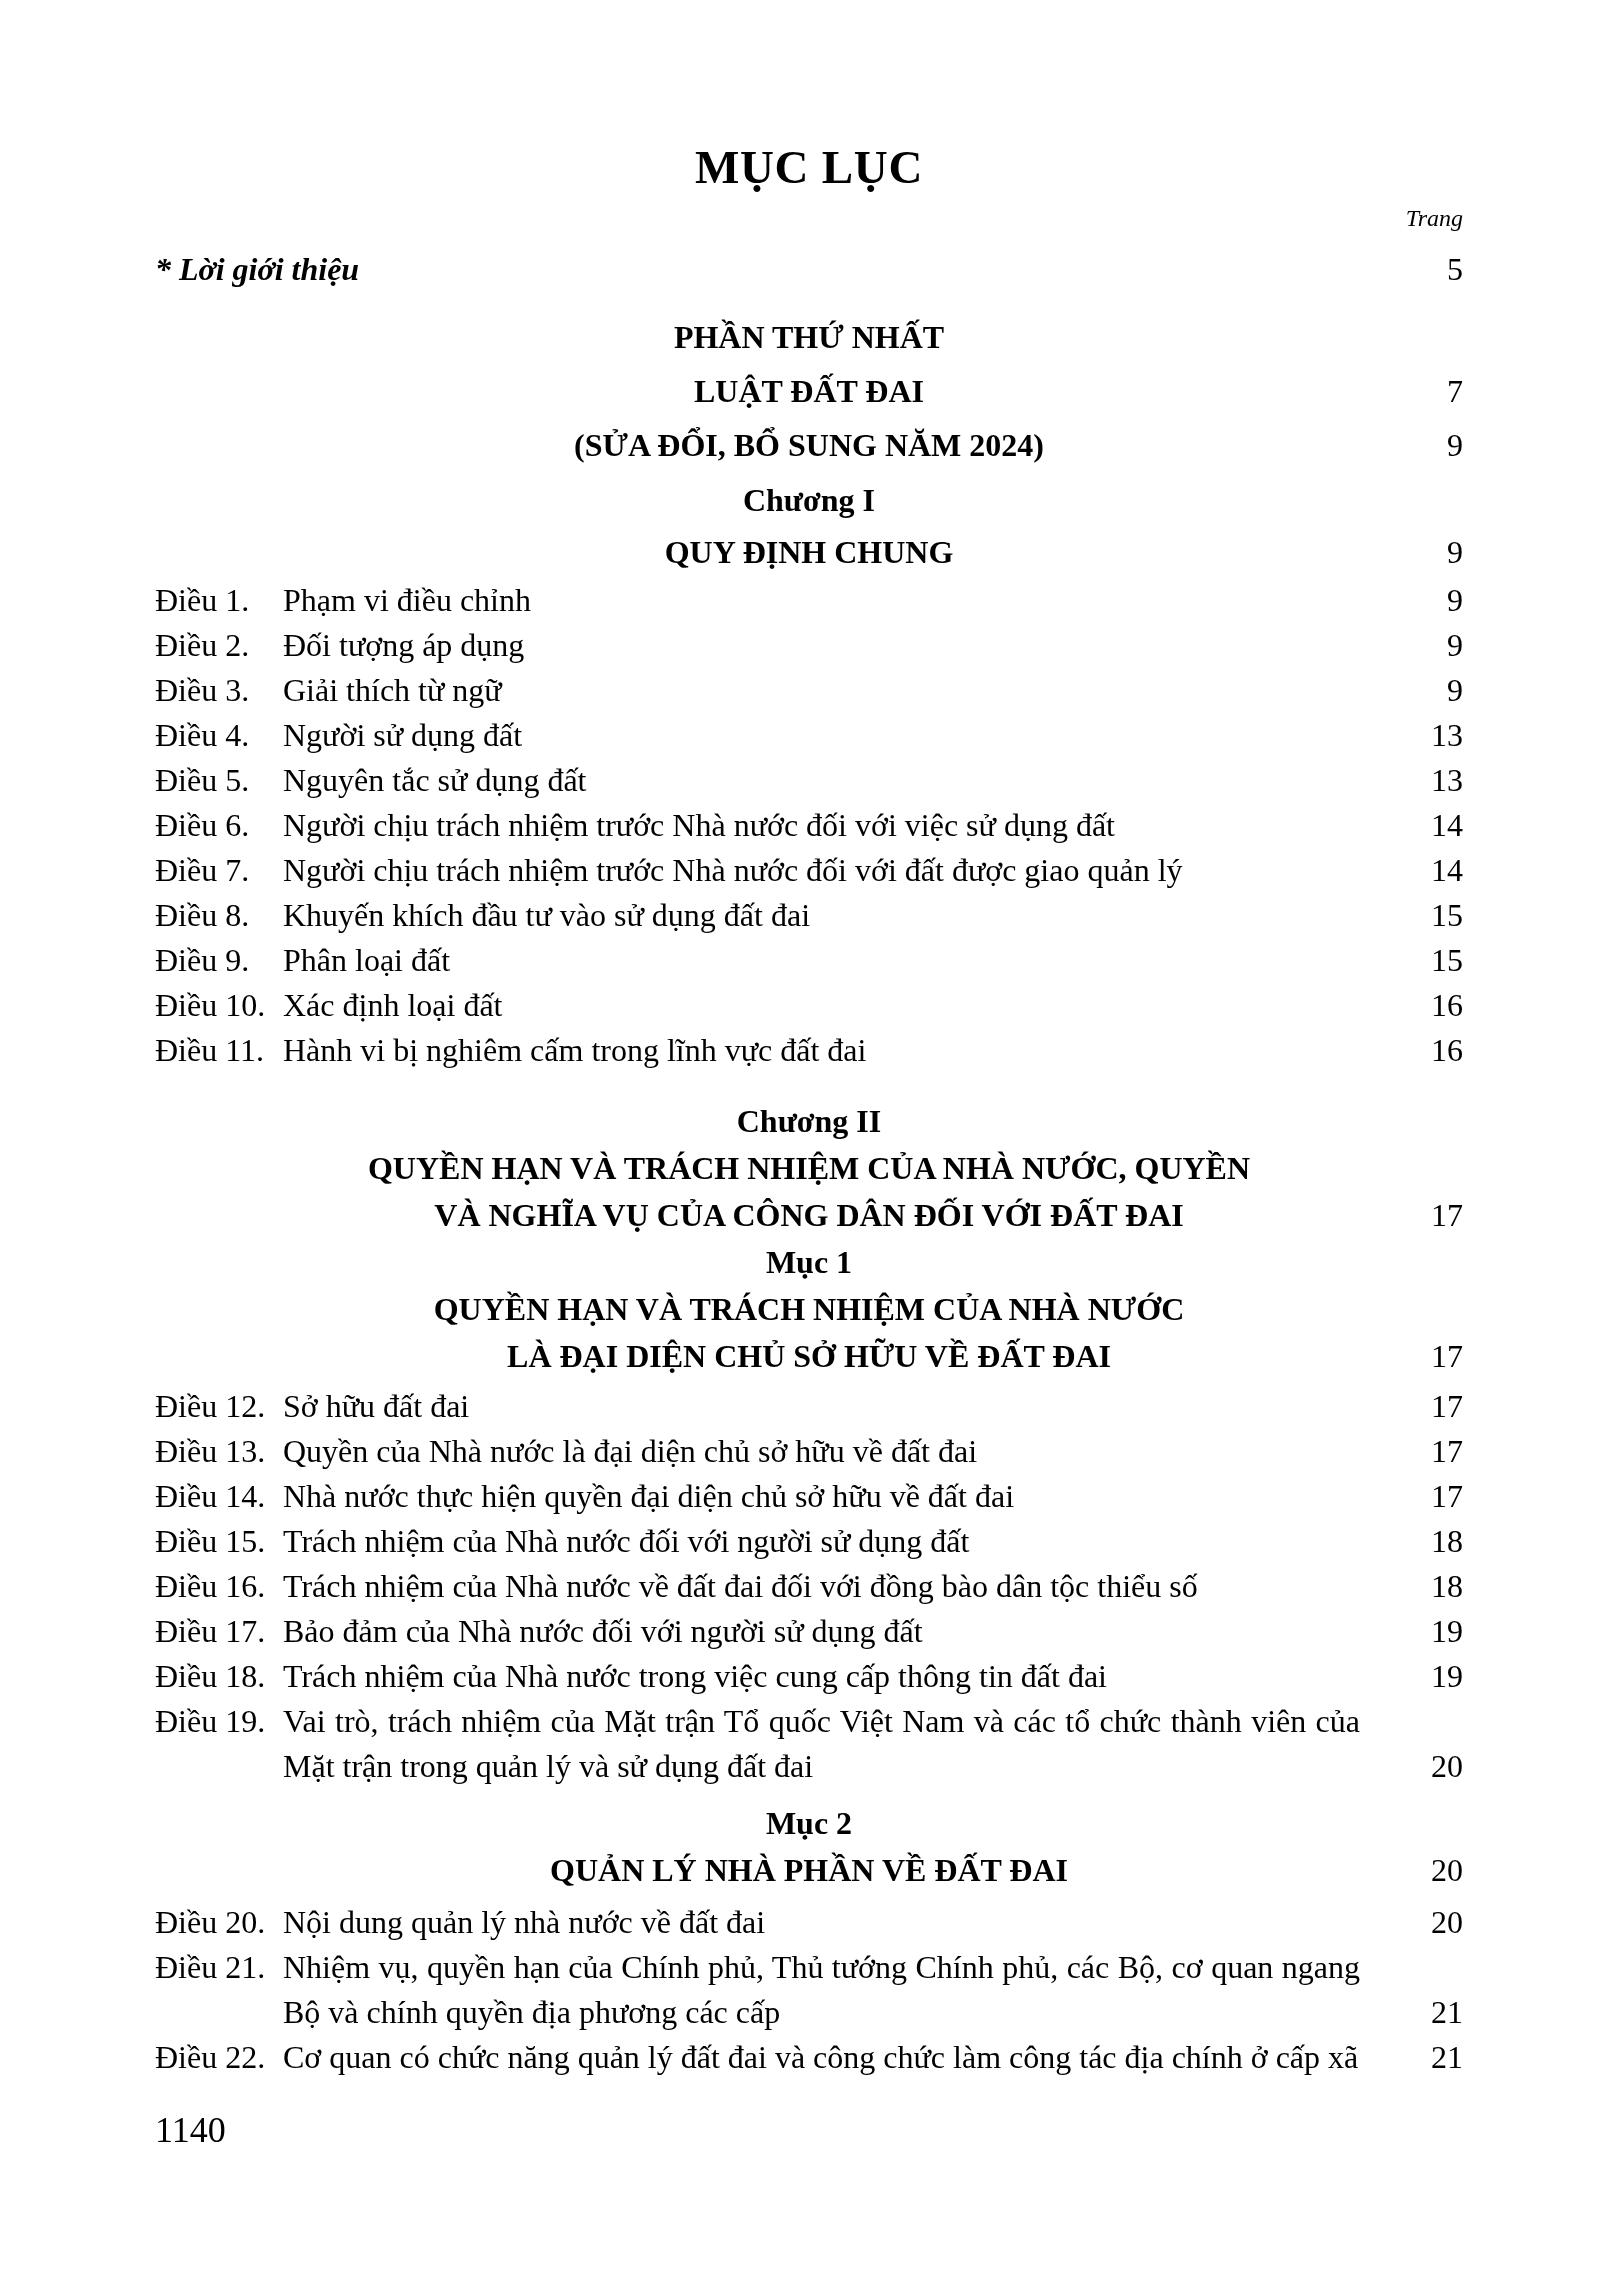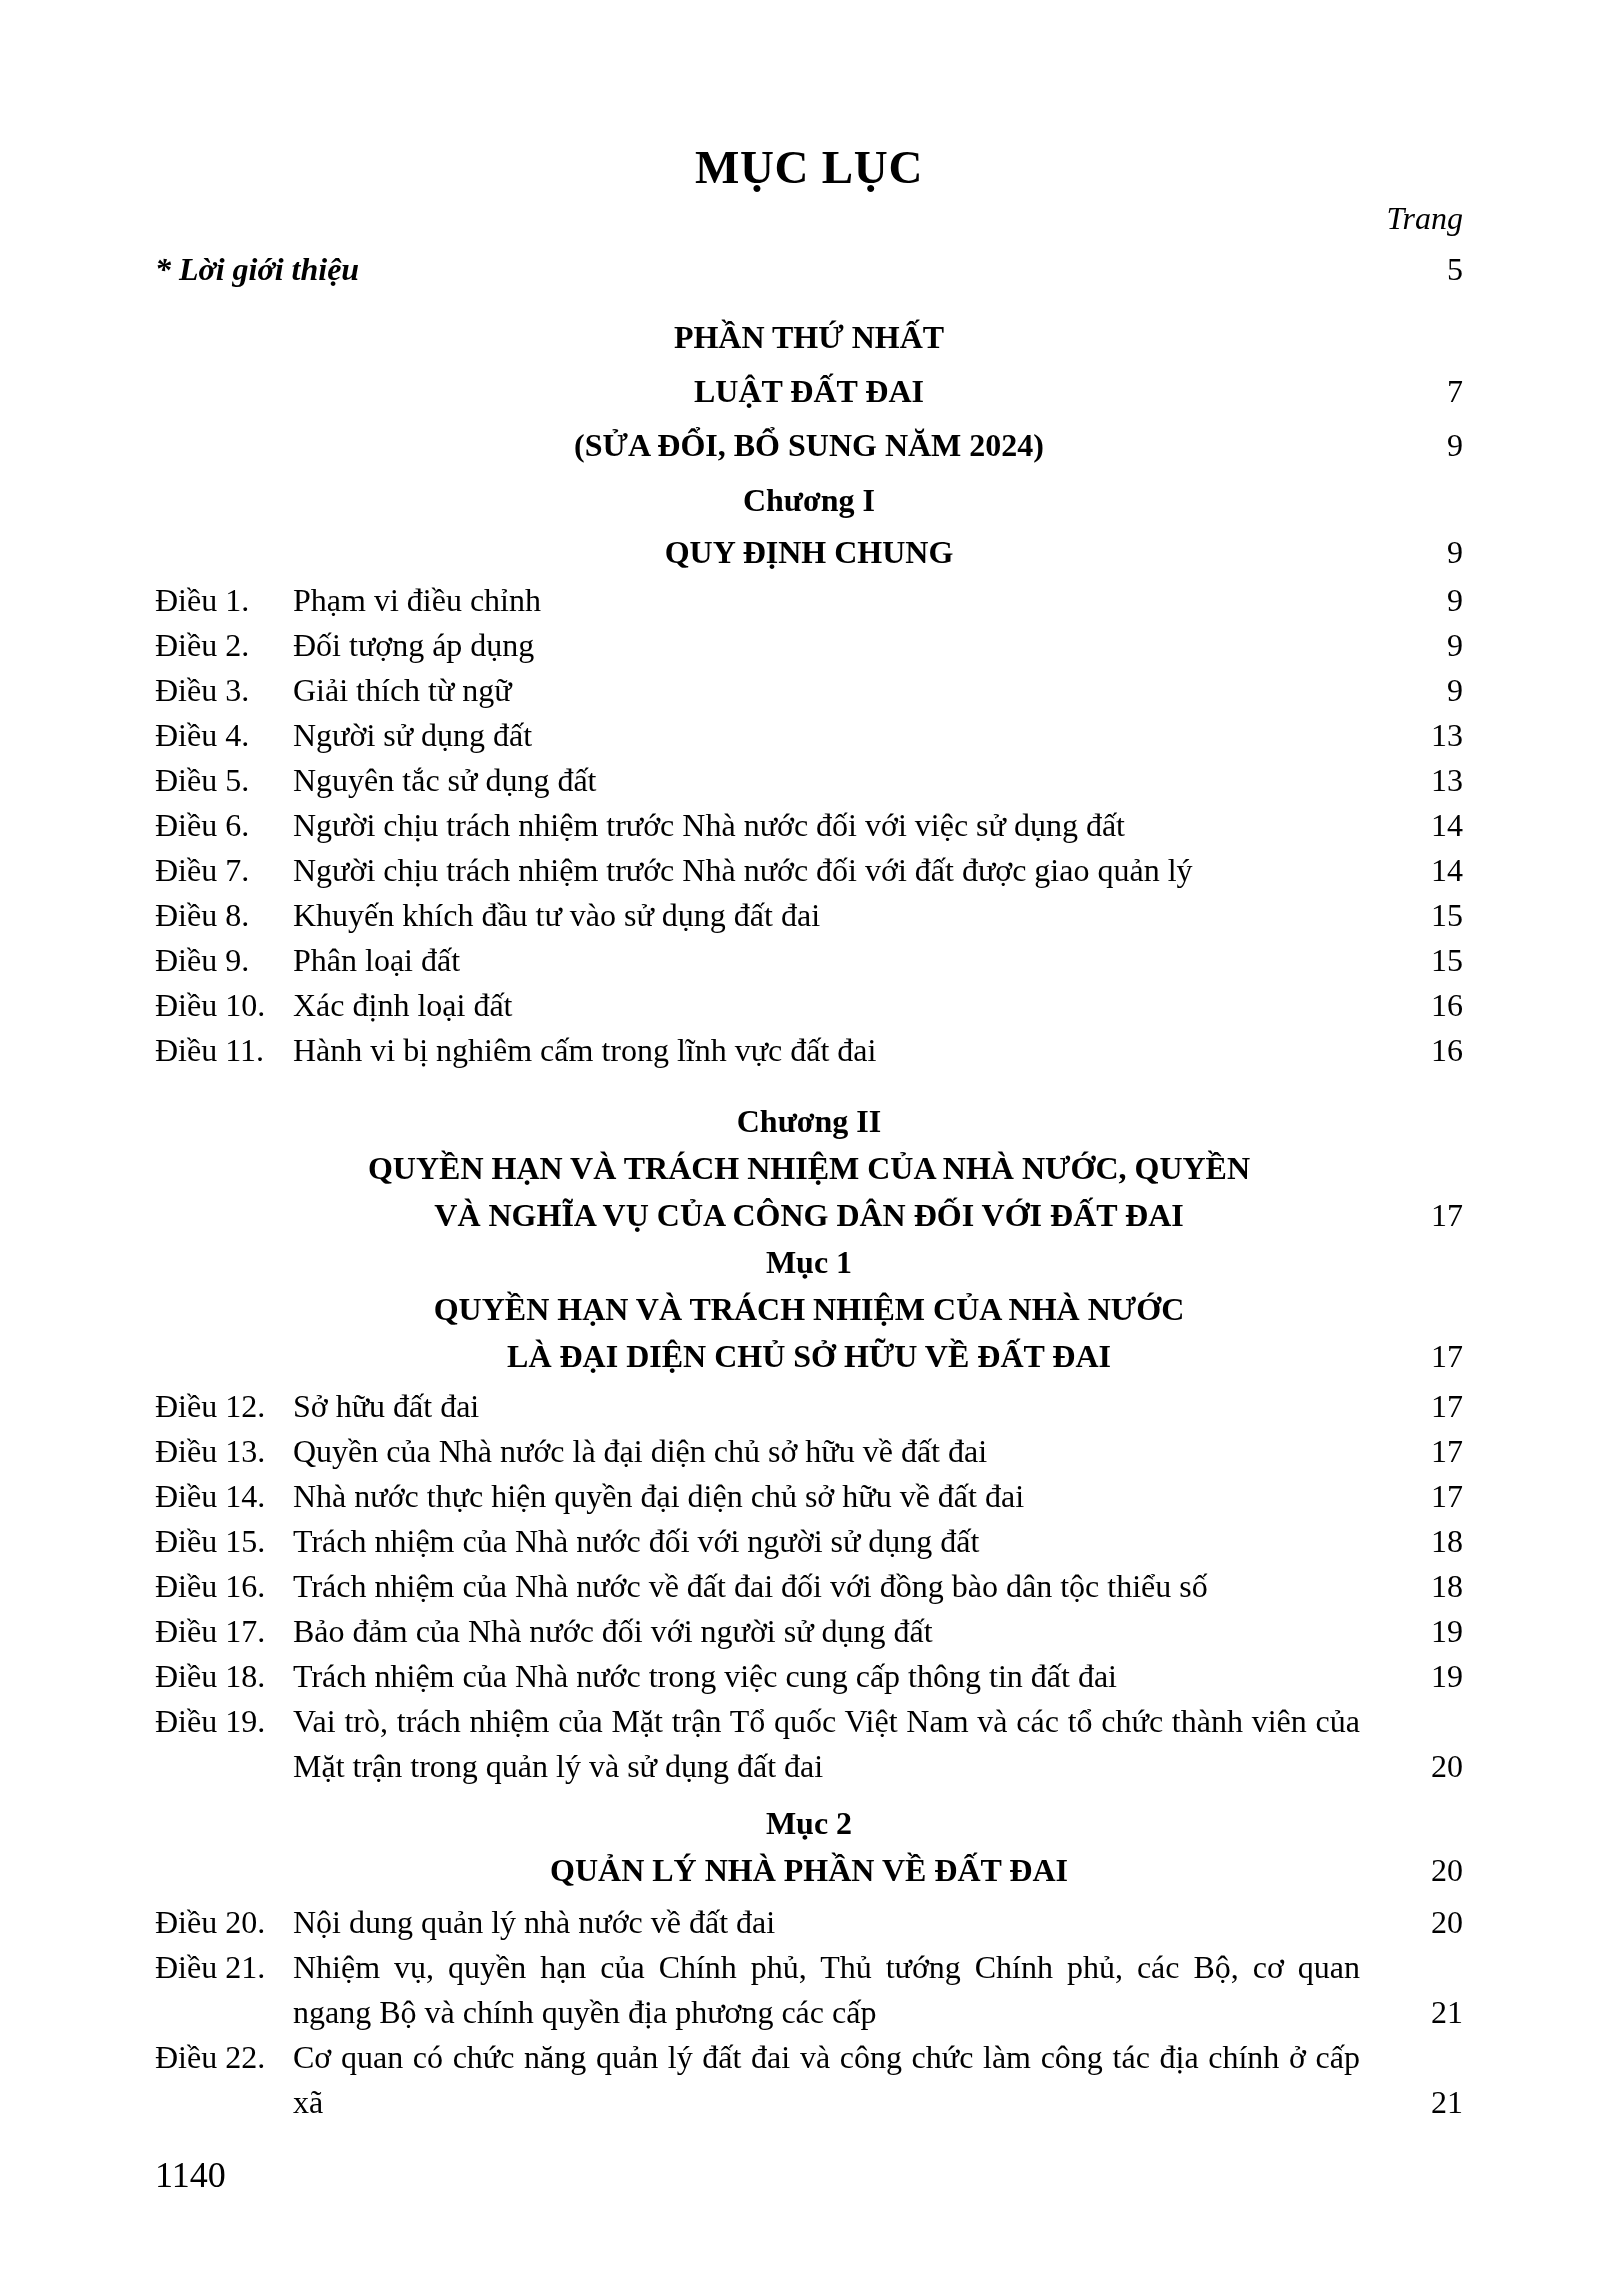--- a/index.html
+++ b/index.html
@@ -19,21 +19,21 @@
     padding-top: 135px;
     font-size: 47px;
     font-weight: bold;
     line-height: 49px;
     text-align: center;
     letter-spacing: 0.7px;
   }
   .trang {
     text-align: right;
     font-style: italic;
-    font-size: 32px;
+    font-size: 24px;
     line-height: 36px;
   }
   .intro {
     margin-top: 13.7px;
     display: flex;
     justify-content: space-between;
     align-items: baseline;
     font-size: 32px;
     line-height: 38px;
   }
@@ -59,21 +59,21 @@
   .entries { margin: 0; }
   .entries.e1 { margin-top: 0; }
   .entries.e2 { margin-top: 4.1px; }
   .entries.e3 { margin-top: 5.5px; }
   .entry {
     display: flex;
     font-size: 32px;
     line-height: 45px;
   }
   .e-label { flex: none; width: 128px; }
-  .e-text  { flex: 1; text-align: justify; margin-left: 10px; }
+  .e-text  { flex: 1; text-align: justify; }
   .e-page  { flex: none; width: 103px; text-align: right; align-self: flex-end; }
 
   .footer {
     margin-top: 28px;
     font-size: 36px;
     line-height: 45px;
   }
 </style>
 </head>
 <body>

